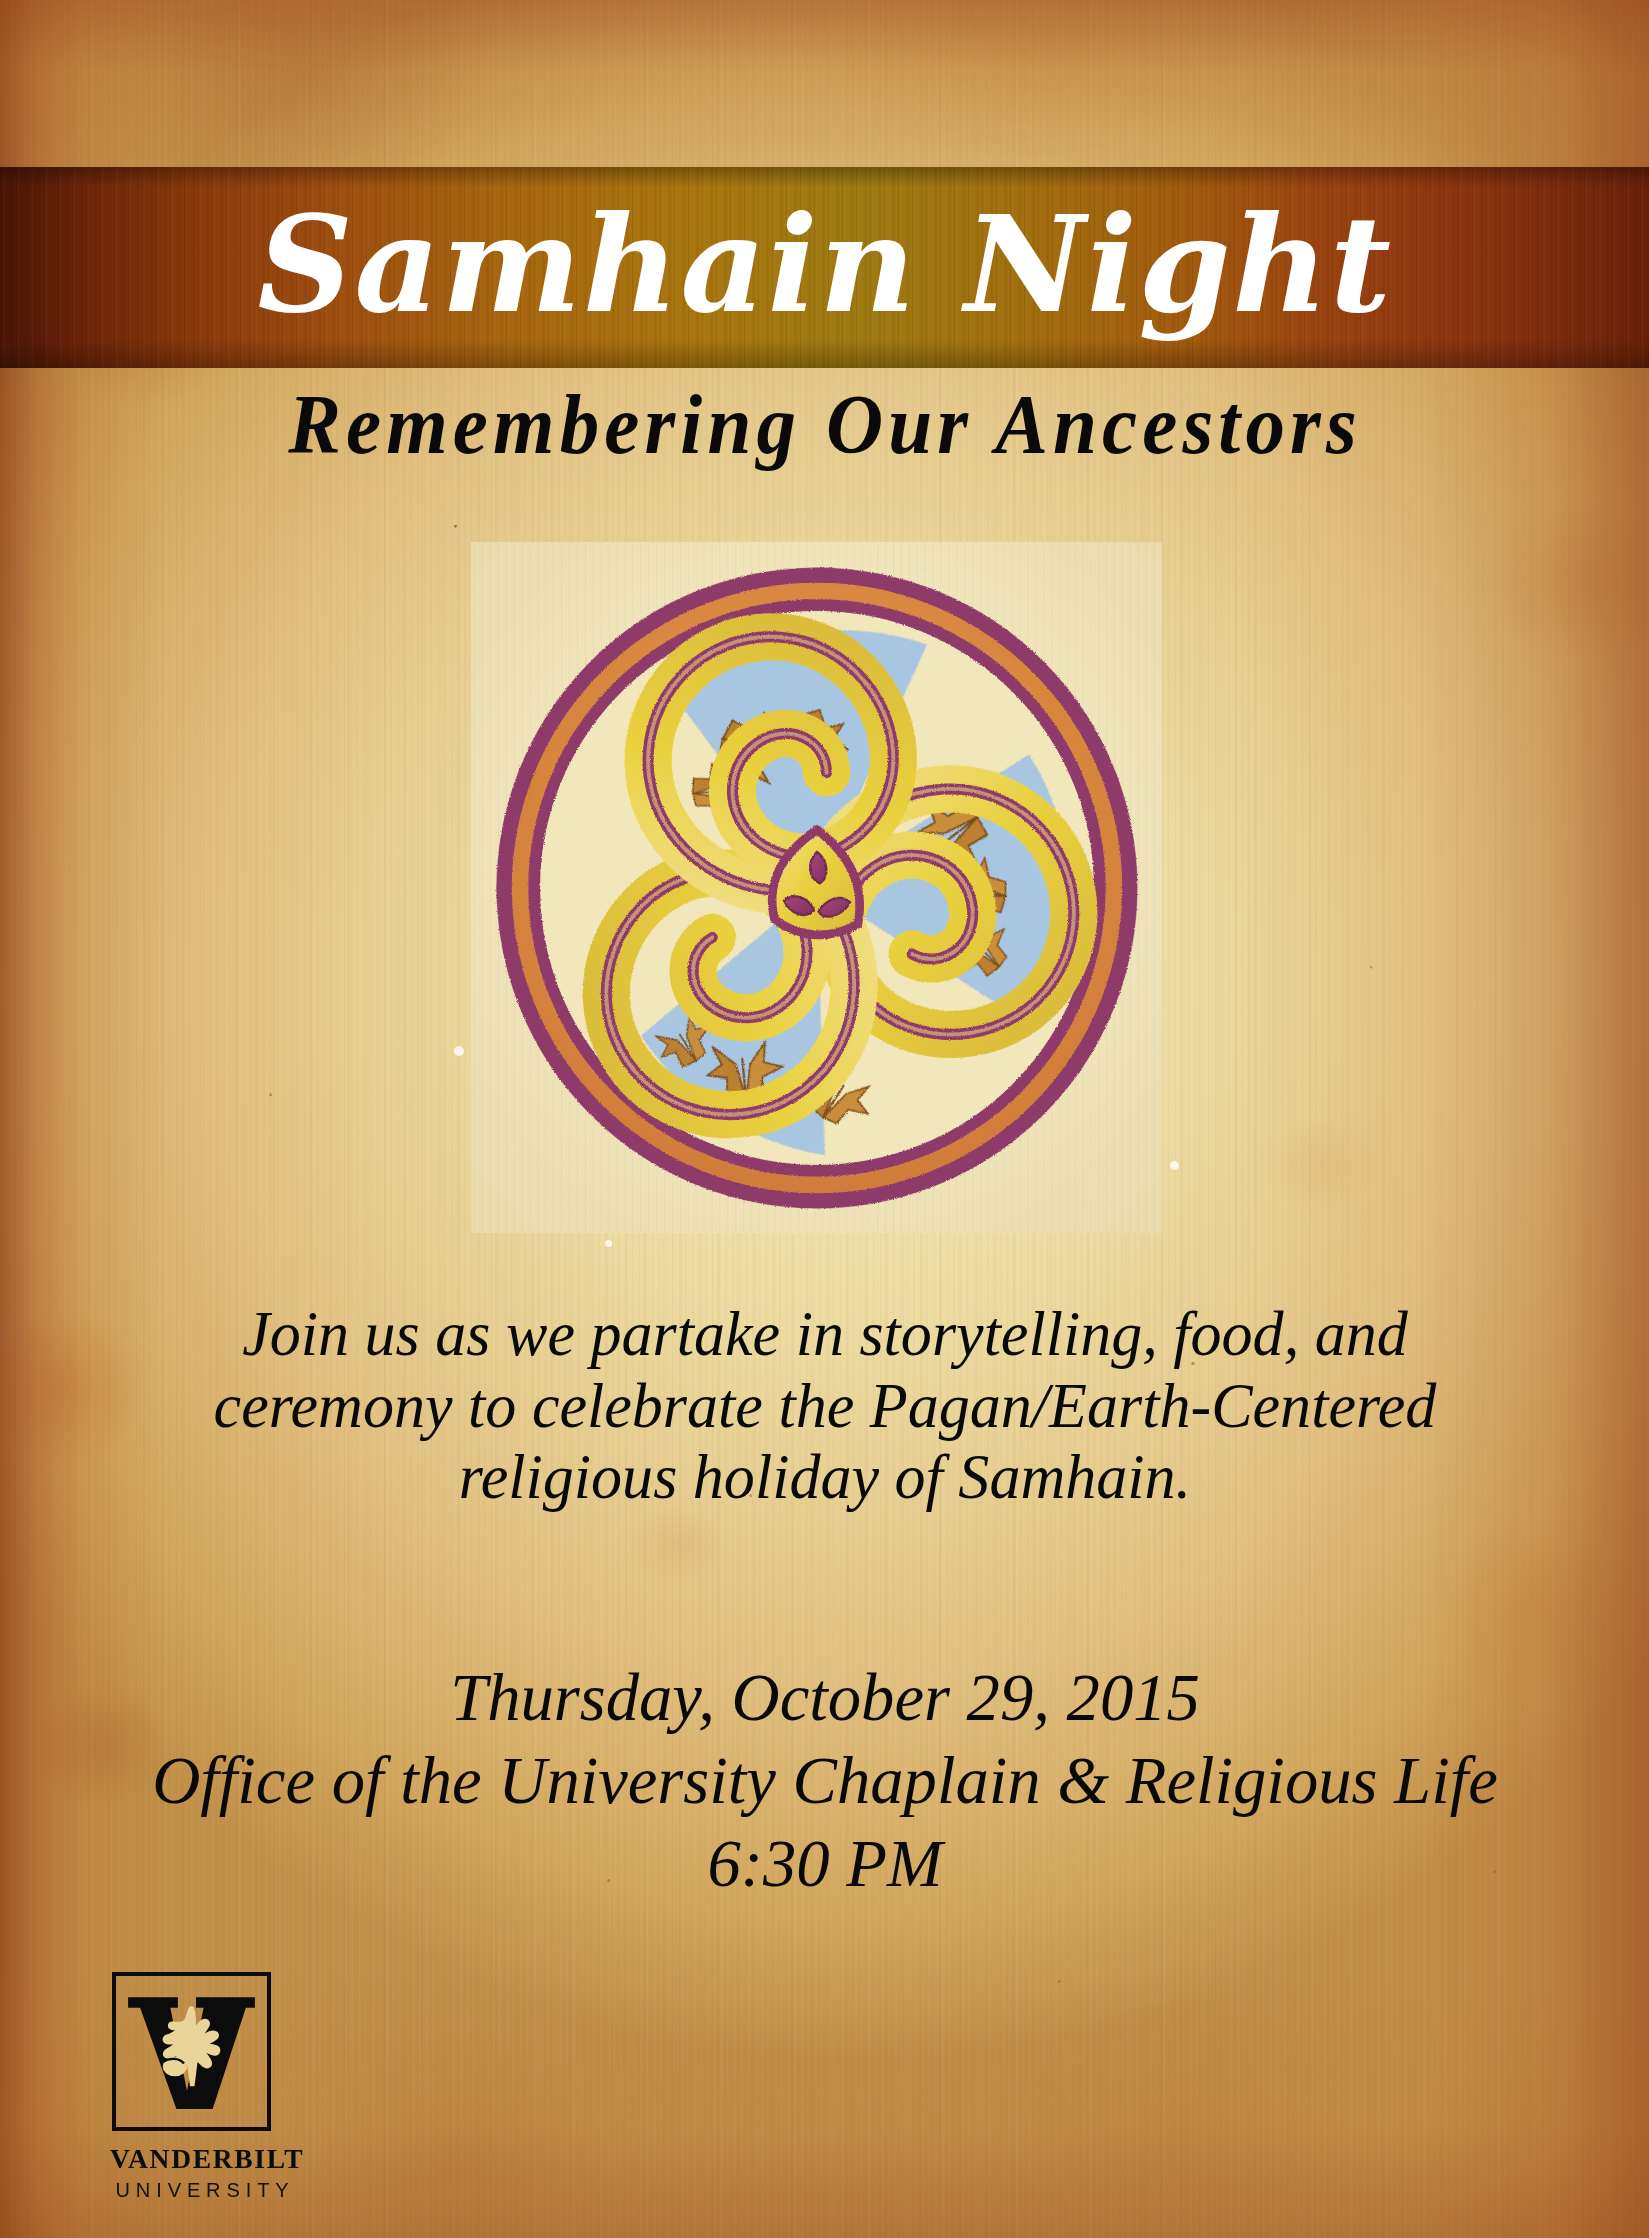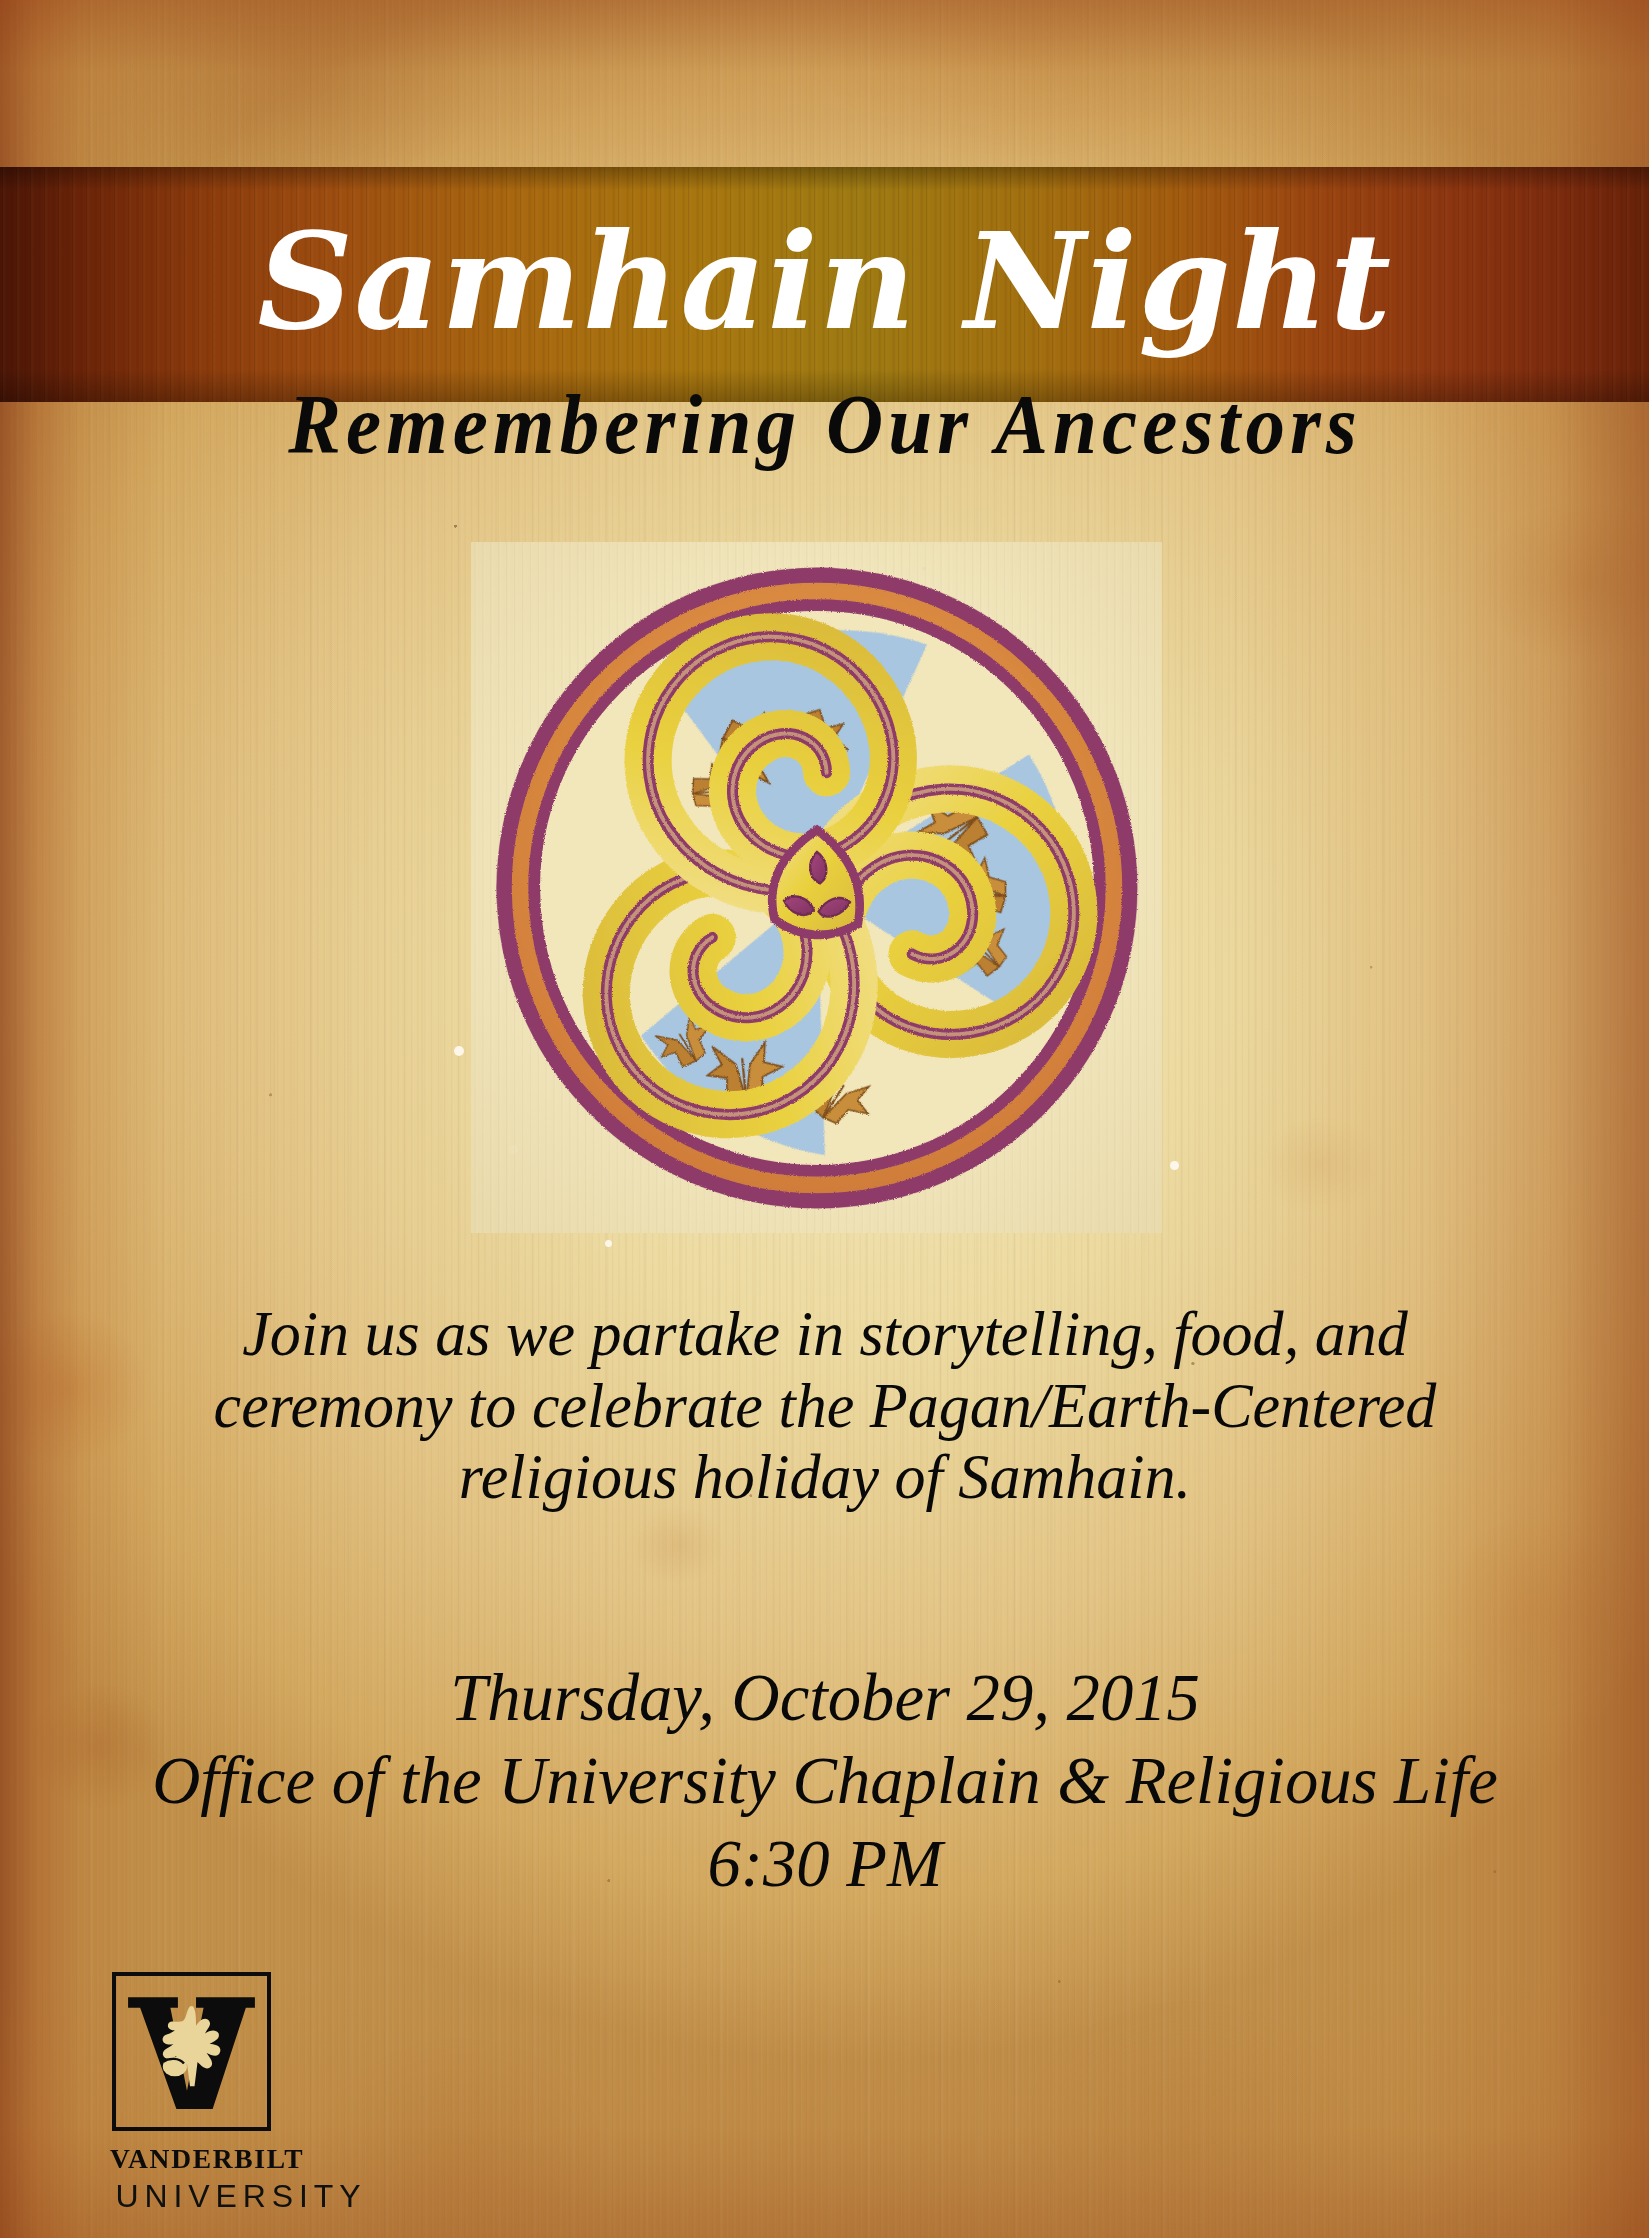--- a/index.html
+++ b/index.html
@@ -106,21 +106,21 @@
       radial-gradient(circle at 64.2% 88.5%, rgba(110,58,20,.55) 0 1.2px, rgba(0,0,0,0) 1.6px),
       radial-gradient(circle at 36.9% 84.0%, rgba(96,48,16,.60) 0 1.3px, rgba(0,0,0,0) 1.7px),
       radial-gradient(circle at 90.6% 83.6%, rgba(120,62,20,.50) 0 1.3px, rgba(0,0,0,0) 1.7px),
       radial-gradient(circle at 52.2% 49.5%, rgba(108,54,18,.45) 0 1px, rgba(0,0,0,0) 1.5px);
   }
   
   .scratch{ position:absolute; background:#fdfaf0; border-radius:50%; opacity:.92; }
 
   
   #banner{
-    position:absolute; left:0; top:167px; width:1650px; height:235px;
+    position:absolute; left:0; top:167px; width:1650px; height:201px;
     overflow:hidden;
   }
   .banner-bg{
     position:absolute; inset:0;
     background:
       linear-gradient(to right,
         #4a1506 0%,
         #6b2408 5%,
         #8a3a0c 12%,
         #9d4d10 20%,
@@ -233,21 +233,21 @@
   .vandy-svg{ position:absolute; left:0; top:0; width:100%; height:100%; }
   .vandy-word{
     text-align:center; color:#0c0c0c;
     font-family:"Liberation Serif", serif;
     font-weight:bold; font-size:27.5px; letter-spacing:1.7px;
     margin-top:14px; line-height:1; white-space:nowrap;
   }
   .vandy-sub{
     text-align:center; color:#101010;
     font-family:"Liberation Sans", sans-serif;
-    font-weight:400; font-size:32px; letter-spacing:5.9px;
+    font-weight:400; font-size:20px; letter-spacing:5.9px;
     margin-top:7.9px; line-height:1; white-space:nowrap;
     padding-left:5.5px;
   }
 
   
   #pdlogo{ position:absolute; left:1363px; top:1978px; width:236px; height:218px; }
   #pd-svg{ width:100%; height:100%; display:block; }
 </style>
 </head>
 <body>

